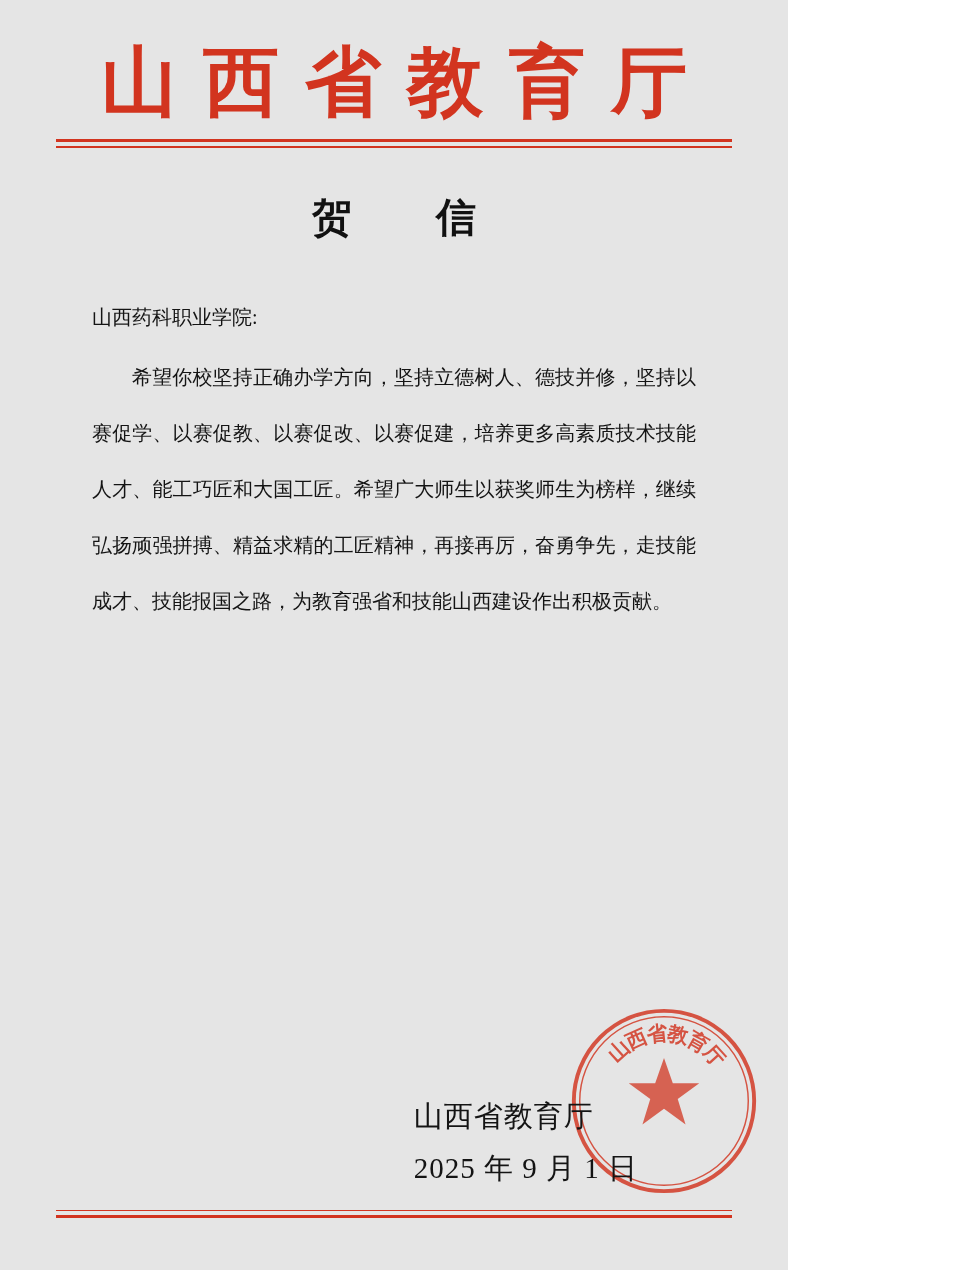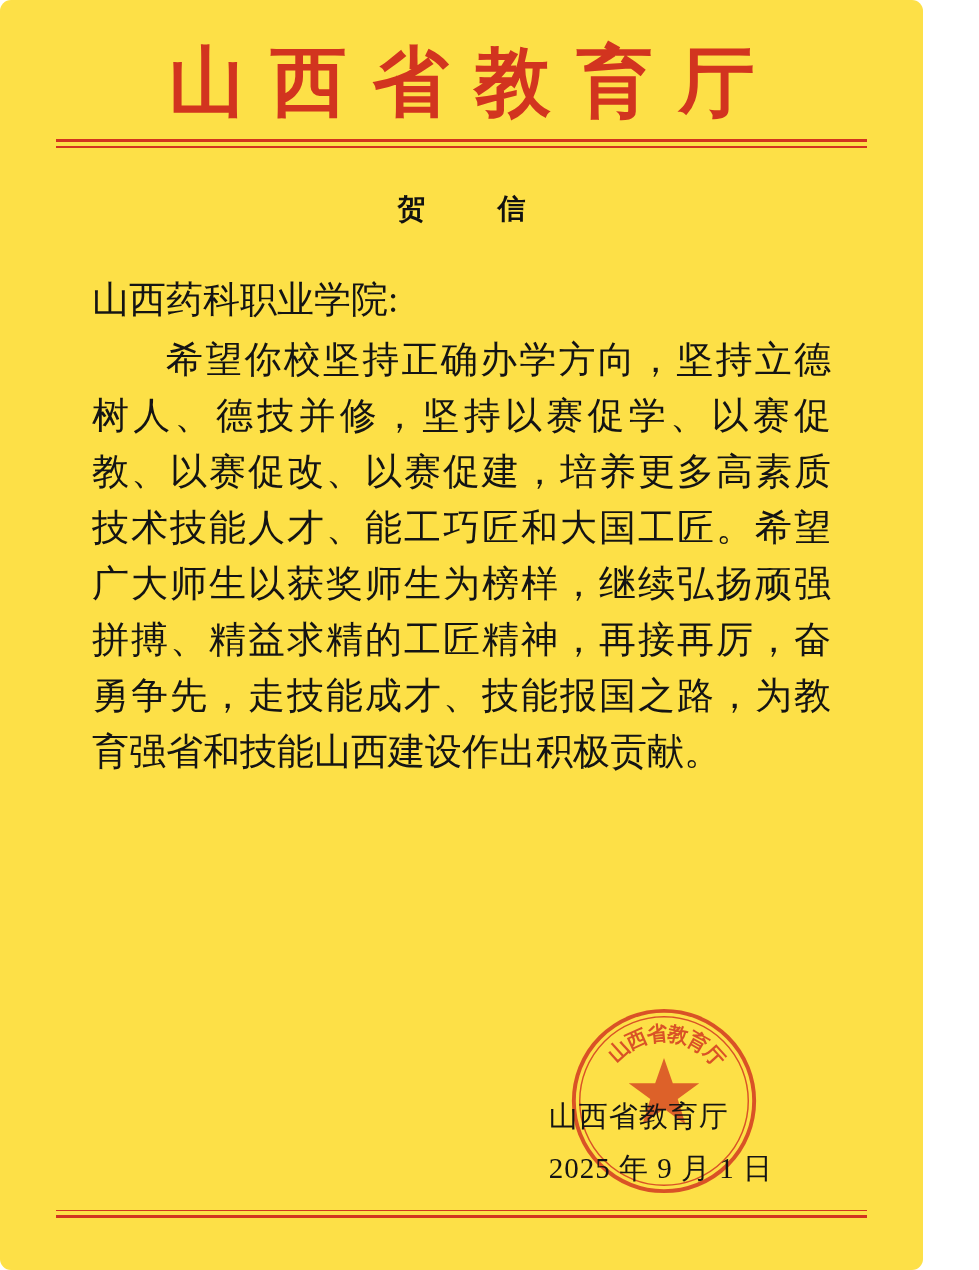--- a/index.html
+++ b/index.html
@@ -11,25 +11,24 @@
     width: 979px;
     height: 1270px;
     font-family: "Liberation Serif", "DejaVu Serif", serif;
     color: #1a1a1a;
     position: relative;
     overflow: hidden;
   }
 
   .page {
     position: relative;
-    width: 923px;
+    width: 788px;
     height: 1270px;
-    background: #fde047;
+    background: #e5e5e5;
     box-sizing: border-box;
-    border-radius: 11px;
   }
 
   
   .letterhead {
     padding-top: 38px;
     text-align: center;
   }
   .letterhead-title {
     color: #d2341f;
     font-family: "DejaVu Serif", "Liberation Serif", serif;
@@ -54,33 +53,33 @@
     height: 4px;
   }
   .rule-thin {
     height: 1.5px;
     background: #d2341f;
   }
 
   
   .doc-title {
     text-align: center;
-    font-size: 28px;
+    font-size: 40px;
     font-weight: 700;
     letter-spacing: 22px;
     text-indent: 22px;
     margin-top: 42px;
     color: #111;
     font-family: "DejaVu Serif", "Liberation Serif", serif;
   }
 
   
   .body-wrap {
     margin: 44px 92px 0 92px;
-    font-size: 37px;
+    font-size: 20px;
     line-height: 56px;
     color: #141414;
     text-align: justify;
     text-justify: inter-ideograph;
   }
   .salutation {
     margin-bottom: 4px;
   }
   .para {
     text-indent: 2em;

